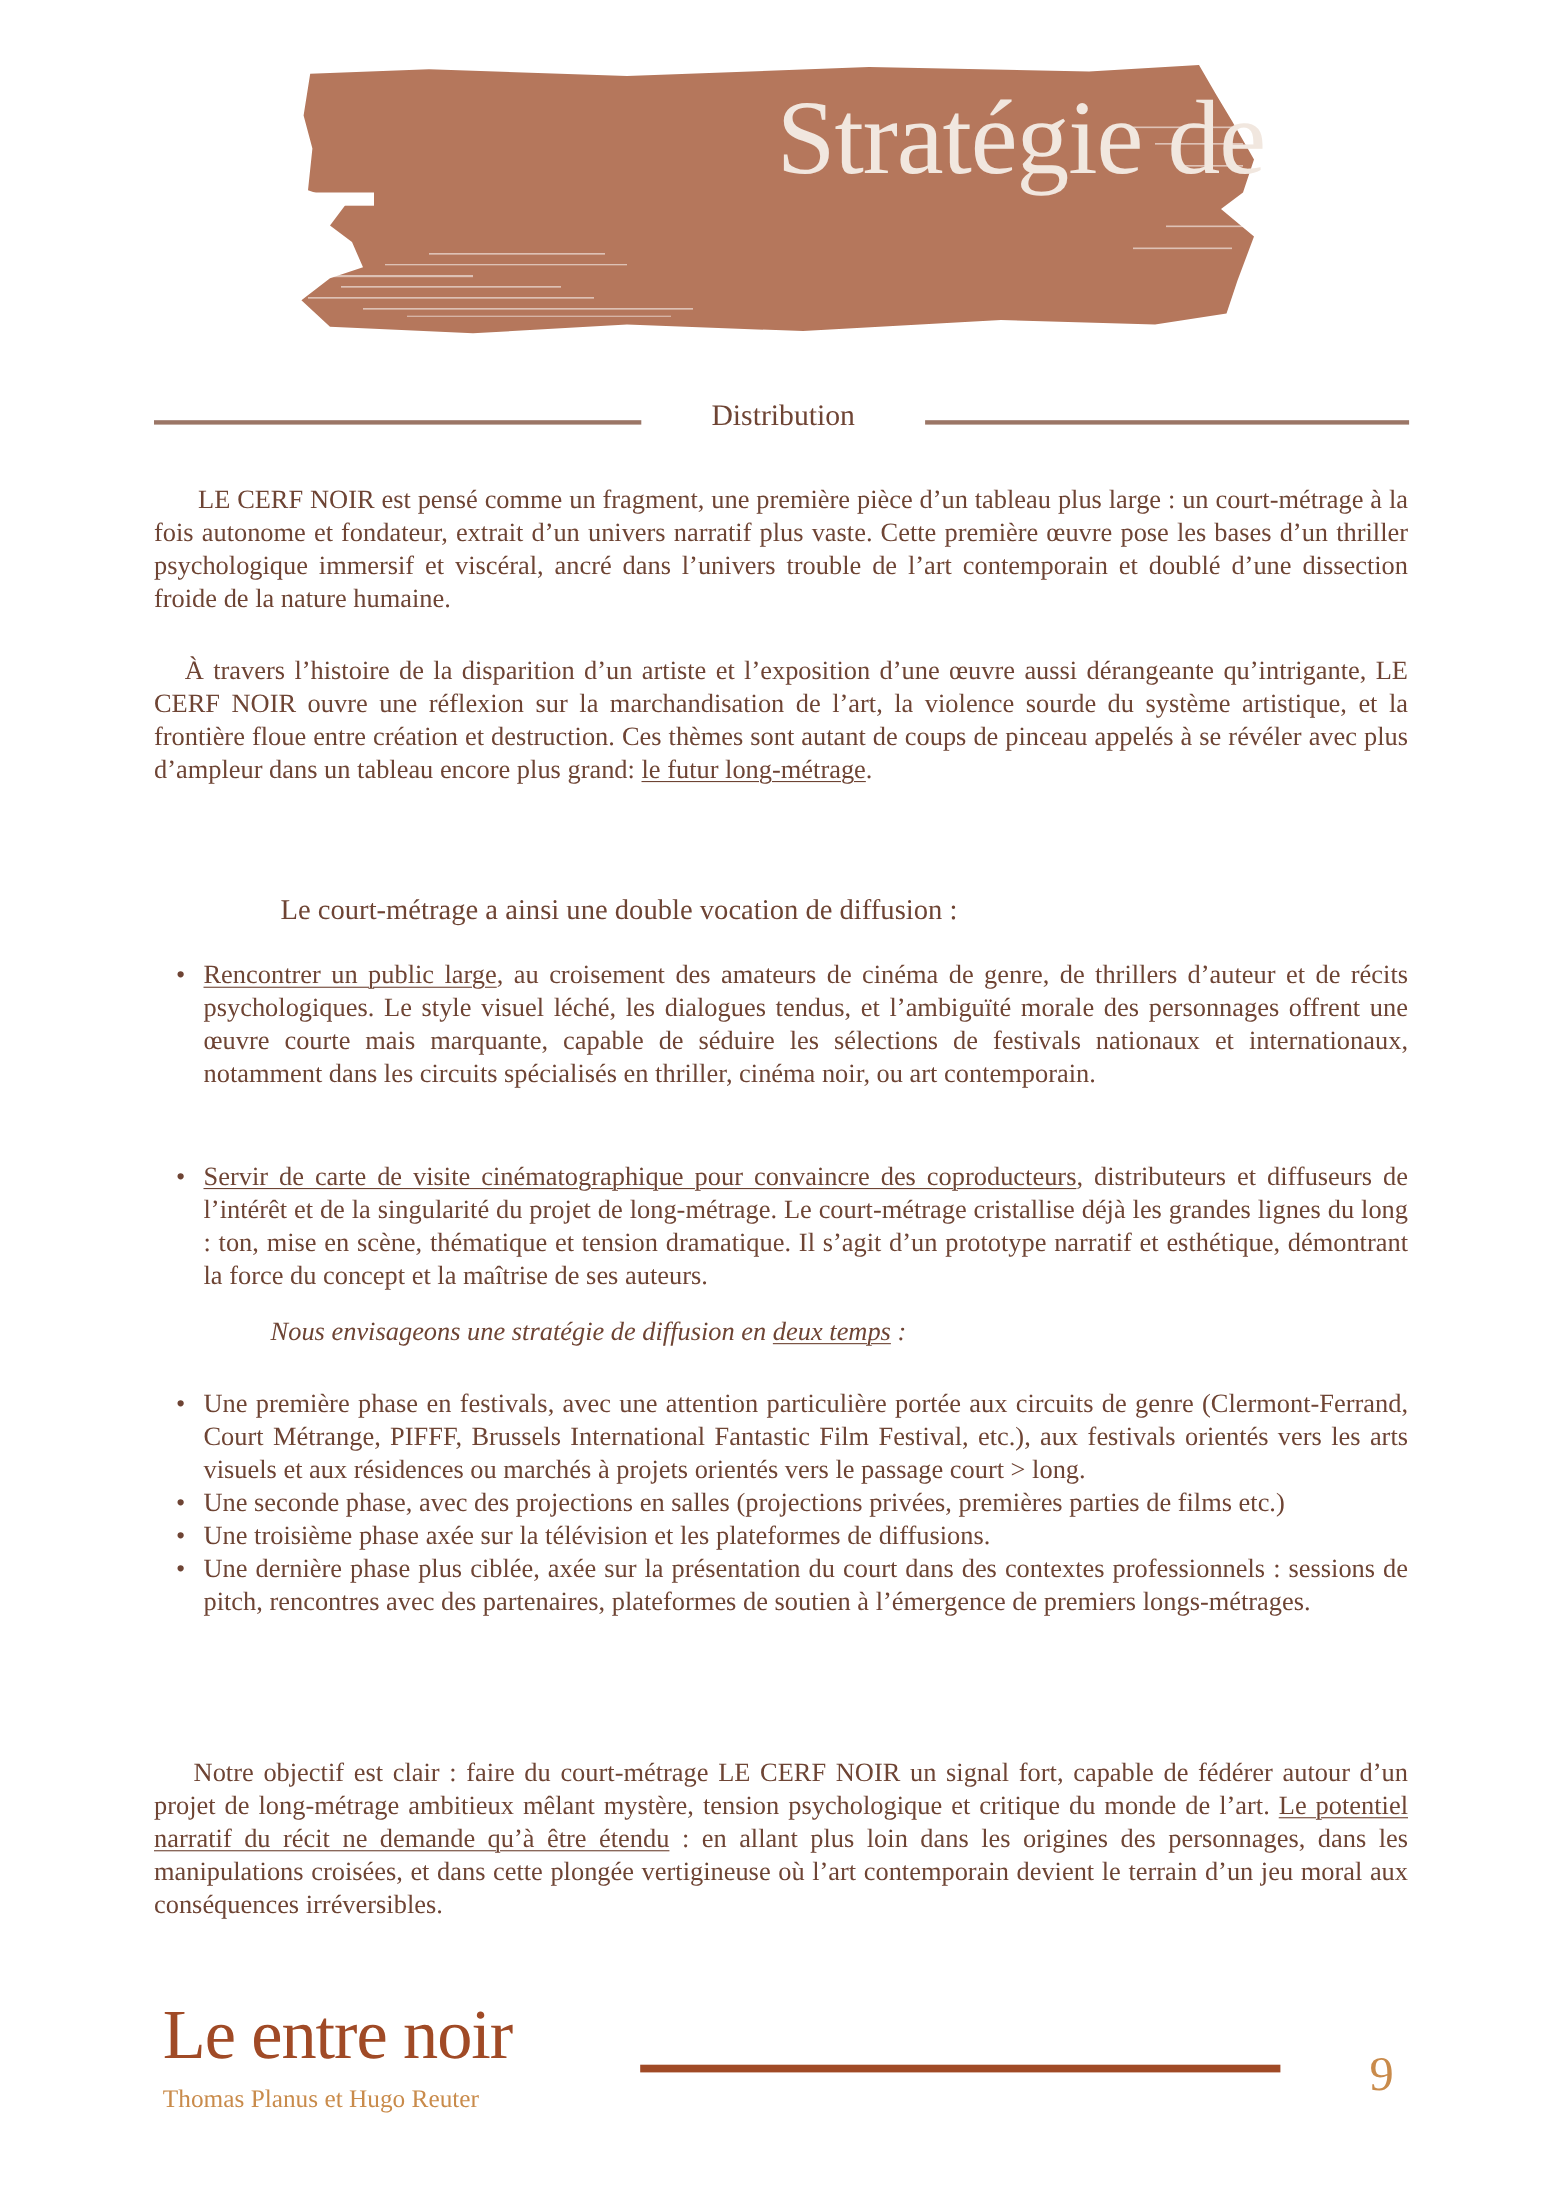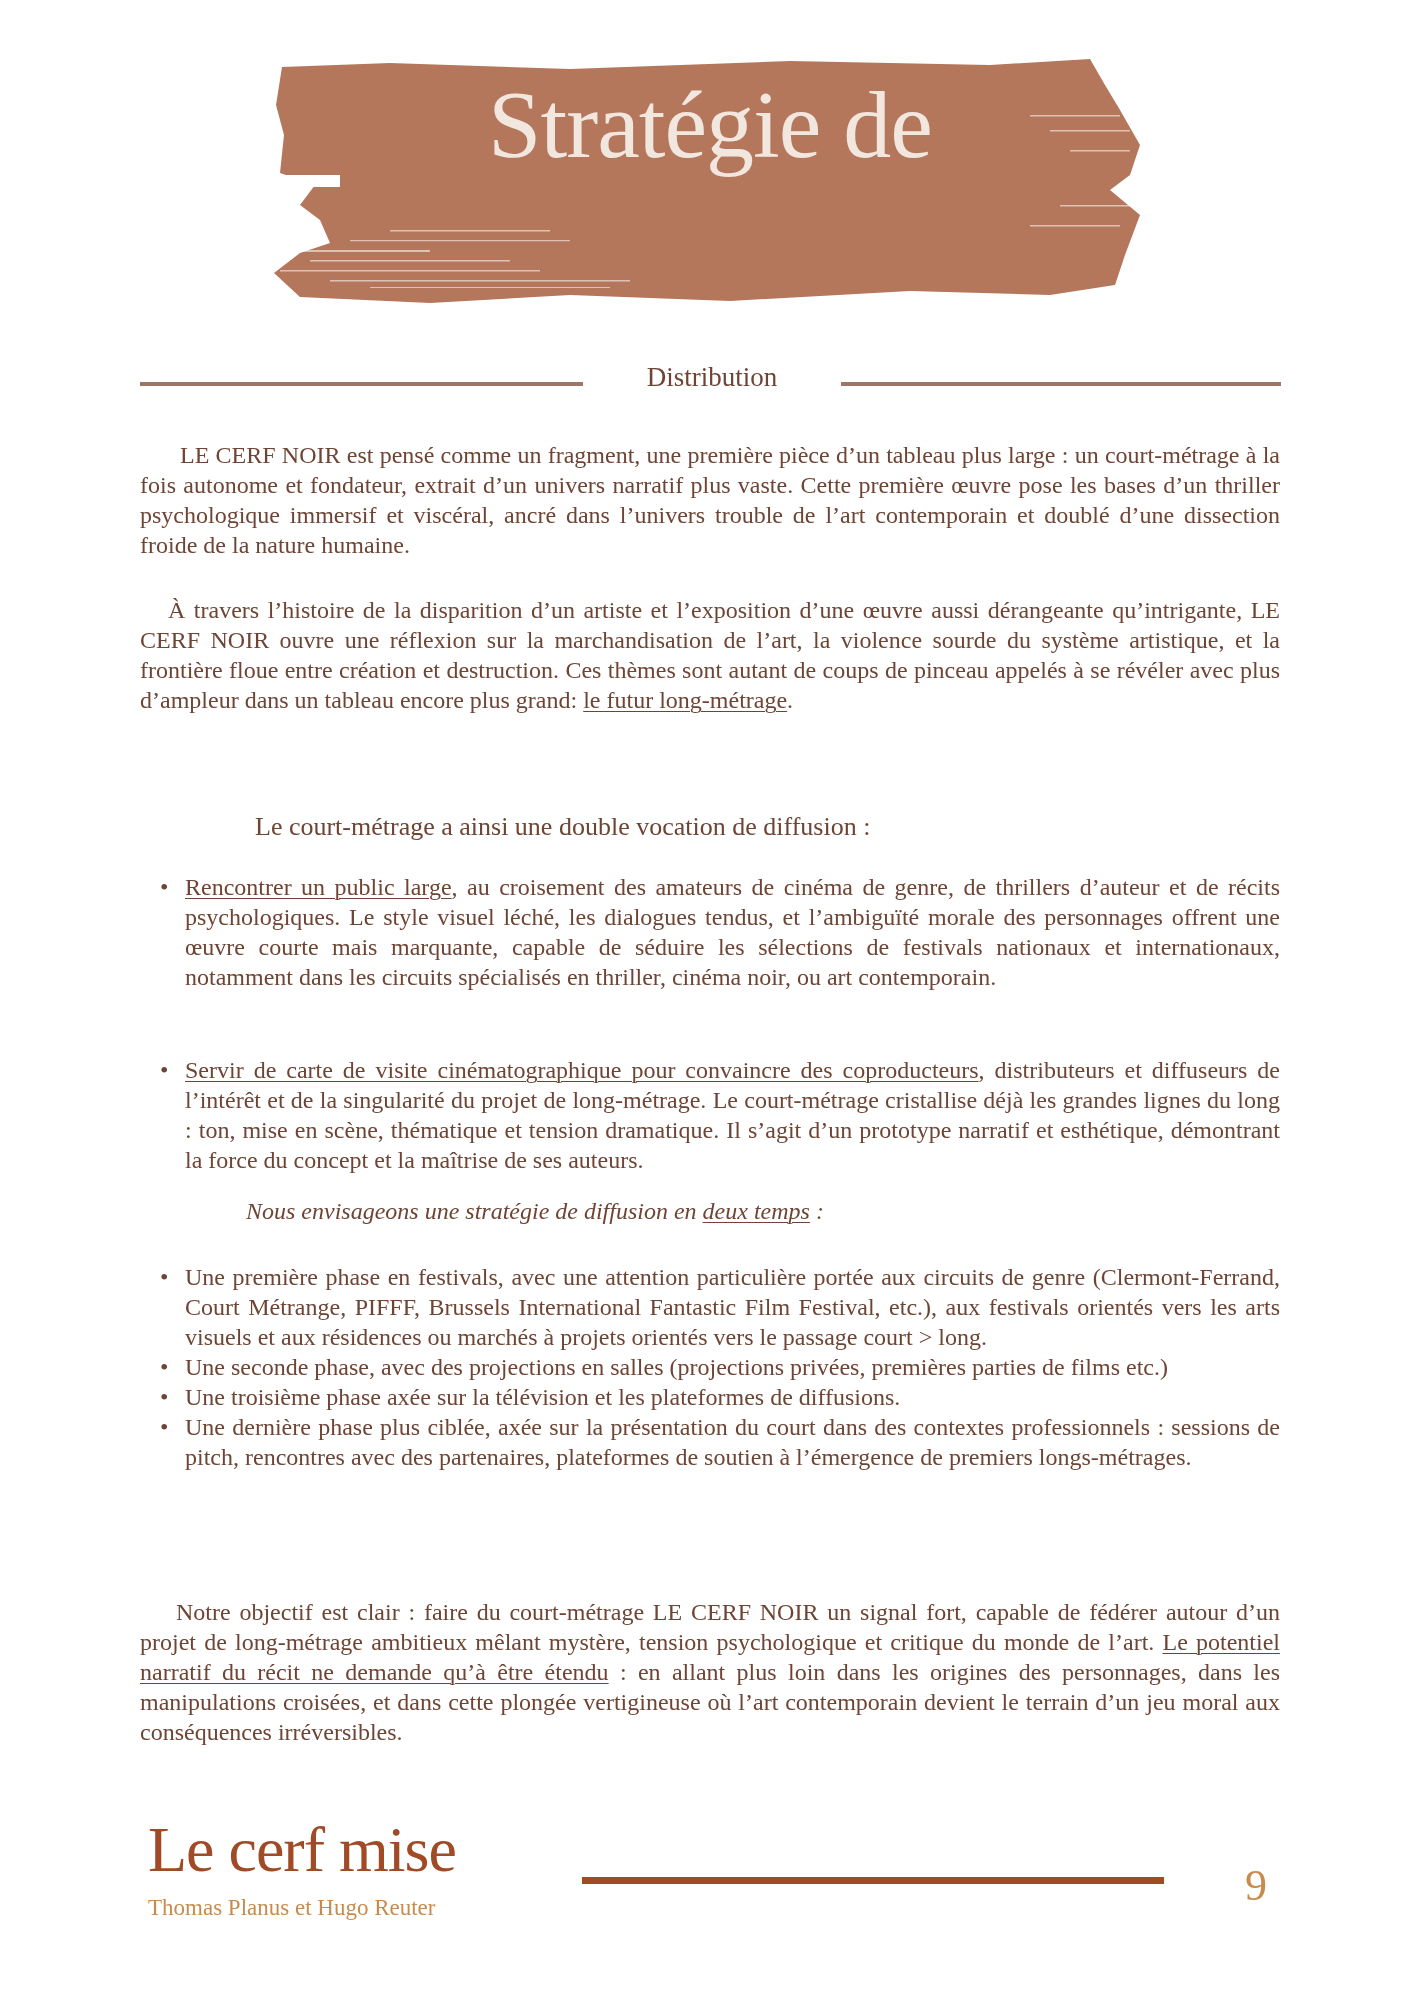--- a/index.html
+++ b/index.html
@@ -1,20 +1,20 @@
 <!DOCTYPE html>
 <html><head>
   <meta charset="utf-8">
   <style>
     html, body { margin: 0; padding: 0; background: #ffffff; }
     body { width: 1414px; height: 2000px; position: relative; overflow: hidden;
       font-family: "Liberation Serif", "DejaVu Serif", serif; color: #6e4434; }
     .title-wrap { position: absolute; left: 270px; top: 55px; width: 880px; height: 270px; }
     .title-wrap svg { position: absolute; left: 0; top: 0; }
-    .title-text { position: absolute; left: 0; top: 18px; width: 880px; text-align: center;
+    .title-text { position: absolute; left: 0; top: 18px; width: 880px; text-align: right;
       font-family: "Liberation Serif", "DejaVu Serif", serif; font-size: 96px; line-height: 104px;
       color: #f1e7df; letter-spacing: -1px; }
     .section-head { position: absolute; top: 360px; left: 140px; width: 1140px; height: 40px; }
     .rule { position: absolute; top: 22px; height: 4px; background: #9b7666; }
     .rule.left { left: 0; width: 443px; }
     .rule.right { left: 701px; width: 440px; }
     .section-label { position: absolute; left: 443px; width: 258px; top: 2px; text-align: center;
       font-size: 27px; color: #6e4434; }
     .para { position: absolute; left: 140px; width: 1140px; font-size: 24px; line-height: 30px;
       text-align: justify; color: #6e4434; margin: 0; }
@@ -81,16 +81,16 @@
 
 <ul class="bul" style="top:1262px;">
   <li><span class="dot">•</span><span>Une première phase en festivals, avec une attention particulière portée aux circuits de genre (Clermont-Ferrand, Court Métrange, PIFFF, Brussels International Fantastic Film Festival, etc.), aux festivals orientés vers les arts visuels et aux résidences ou marchés à projets orientés vers le passage court &gt; long.</span></li>
   <li><span class="dot">•</span><span>Une seconde phase, avec des projections en salles (projections privées, premières parties de films etc.)</span></li>
   <li><span class="dot">•</span><span>Une troisième phase axée sur la télévision et les plateformes de diffusions.</span></li>
   <li><span class="dot">•</span><span>Une dernière phase plus ciblée, axée sur la présentation du court dans des contextes professionnels : sessions de pitch, rencontres avec des partenaires, plateformes de soutien à l’émergence de premiers longs-métrages.</span></li>
 </ul>
 
 <p class="para" style="top:1597px;"><span class="indent" style="width:36px"></span><span>Notre objectif est clair : faire du court-métrage LE CERF NOIR un signal fort, capable de fédérer autour d’un projet de long-métrage ambitieux mêlant mystère, tension psychologique et critique du monde de l’art. </span><u>Le potentiel narratif du récit ne demande qu’à être étendu</u><span> : en allant plus loin dans les origines des personnages, dans les manipulations croisées, et dans cette plongée vertigineuse où l’art contemporain devient le terrain d’un jeu moral aux conséquences irréversibles.</span></p>
 
-<div class="footer-title">Le cerf mise</div>
+<div class="footer-title">Le entre noir</div>
 <div class="footer-sub">Thomas Planus et Hugo Reuter</div>
 <div class="footer-rule"></div>
 <div class="page-num">9</div>
 
 </body></html>

